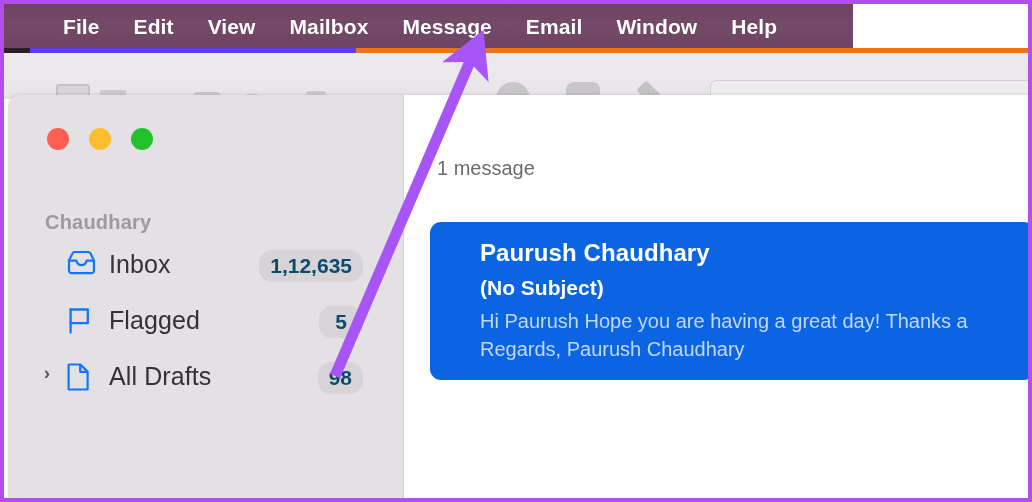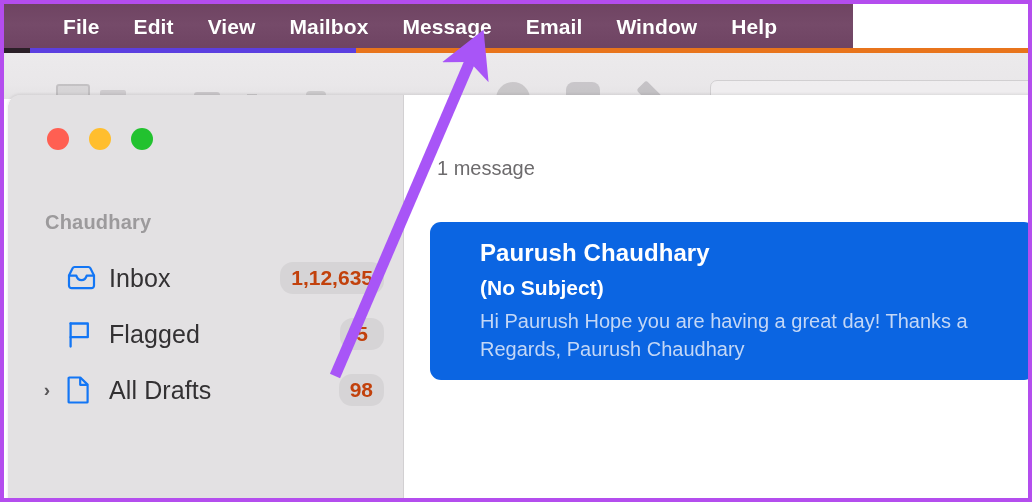--- a/index.html
+++ b/index.html
@@ -156,21 +156,21 @@
 
   .nav-list {
     position: absolute;
     left: 0; top: 155px;
     width: 396px;
   }
   .nav-row {
     position: relative;
     height: 56px;
     display: flex;
-    align-items: center;
+    align-items: flex-start;
     padding-left: 34px;
     box-sizing: border-box;
   }
   .disclosure {
     position: absolute;
     left: 31px;
     width: 16px;
     display: flex;
     align-items: center;
     justify-content: center;
@@ -187,23 +187,23 @@
   }
   .nav-label {
     font-size: 25px;
     color: #333133;
     margin-left: 9px;
     letter-spacing: .1px;
     white-space: nowrap;
   }
   .badge {
     position: absolute;
-    right: 20px;
+    right: 41px;
     background: #d6d4d6;
-    color: #c2410c;
+    color: #0c4a6e;
     border-radius: 13px;
     font-size: 21px;
     font-weight: 600;
     padding: 4px 11px;
     min-width: 22px;
     text-align: center;
     line-height: 1.15;
   }
 
   

